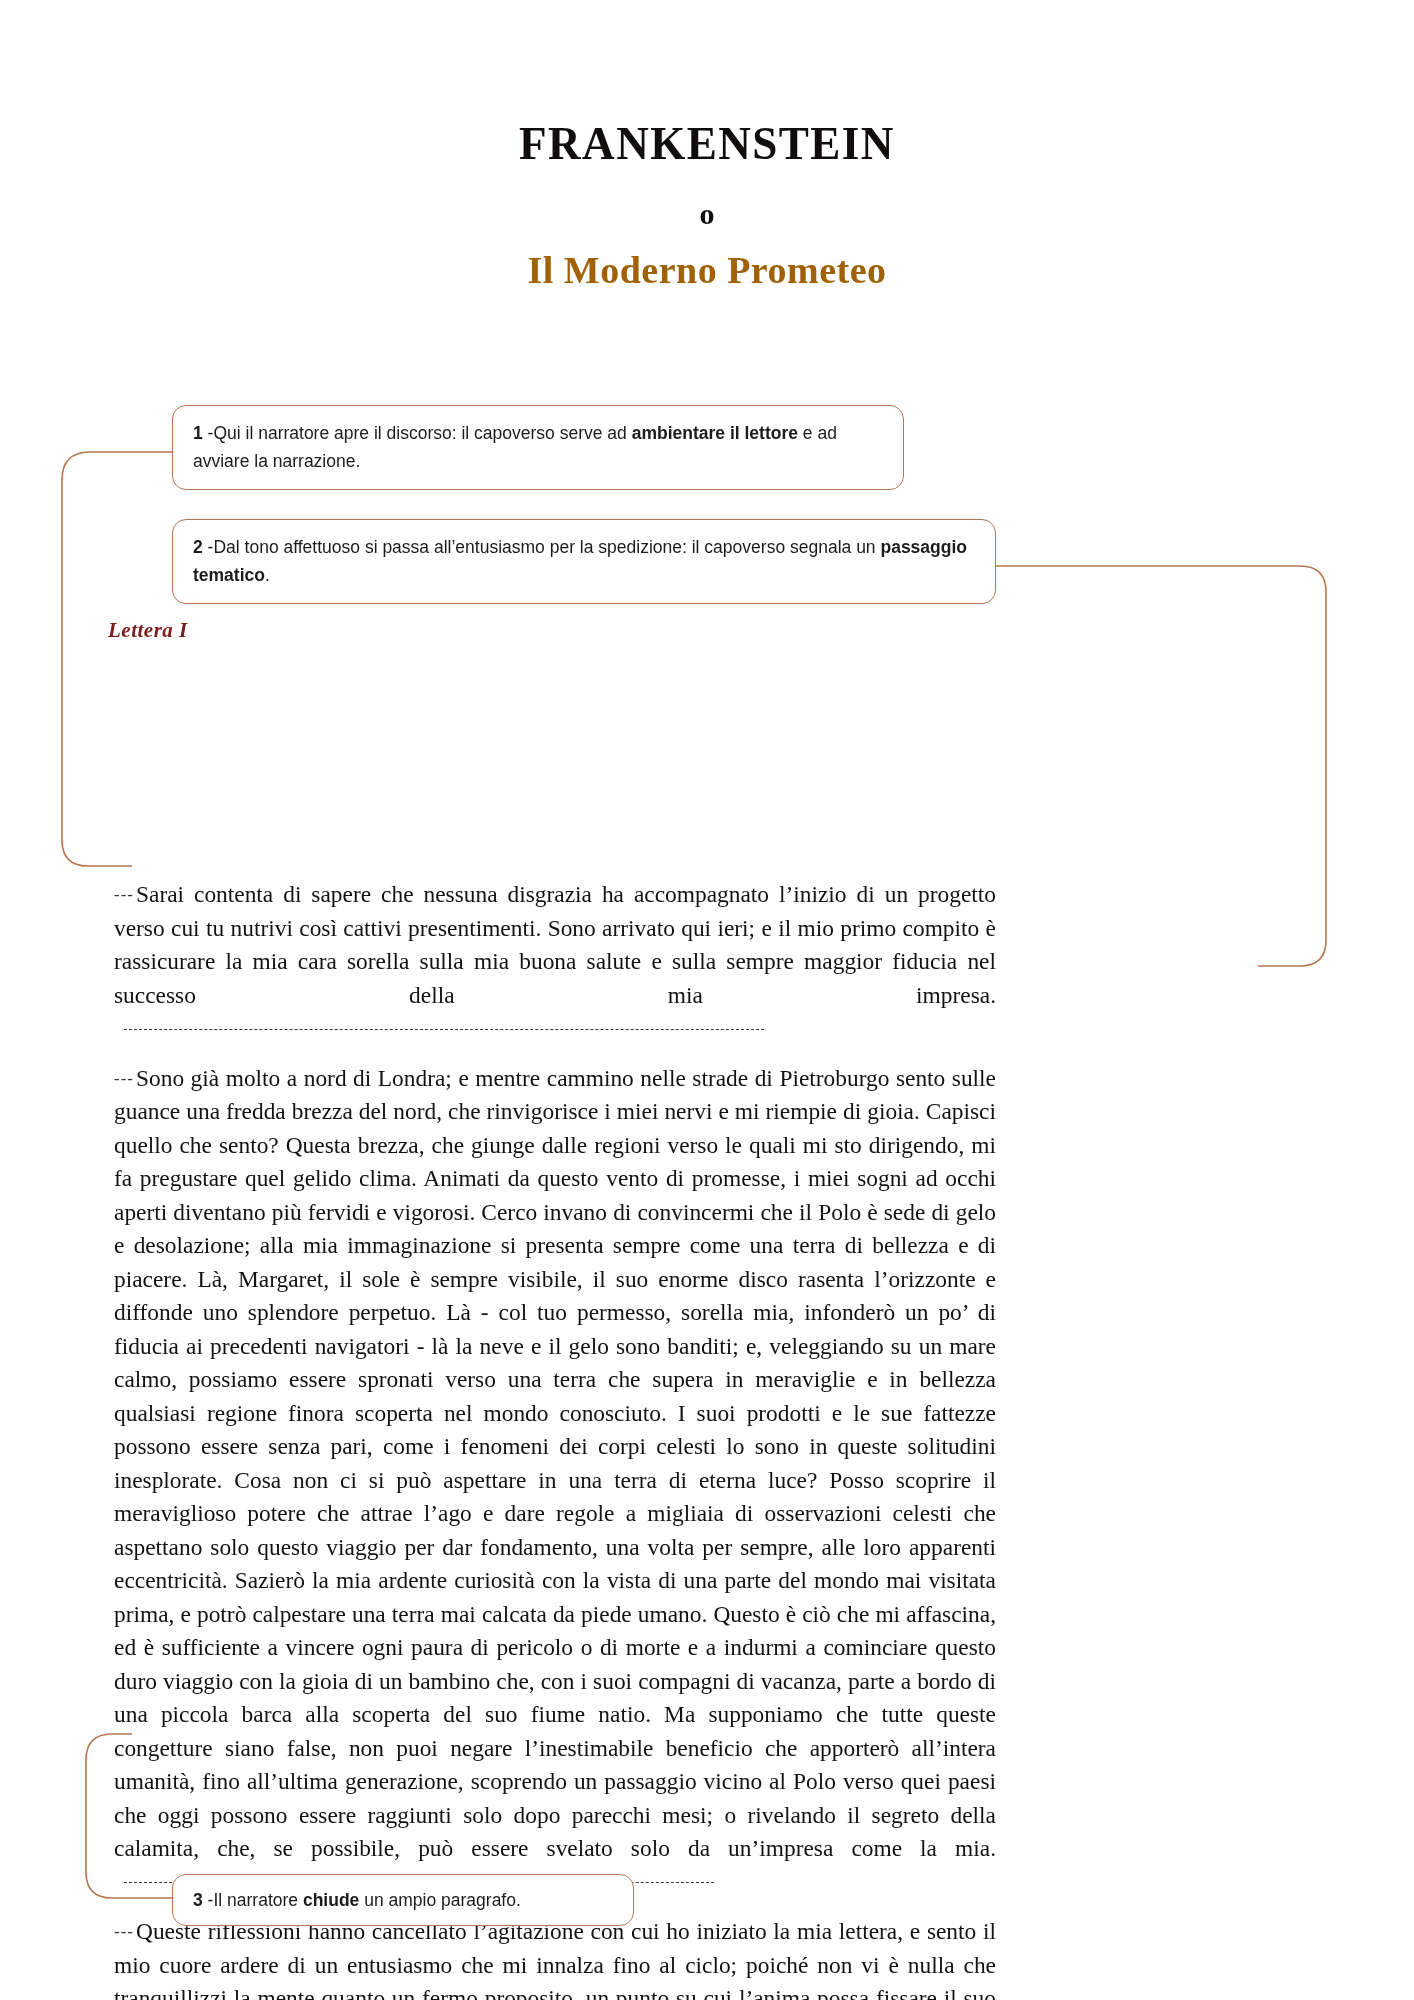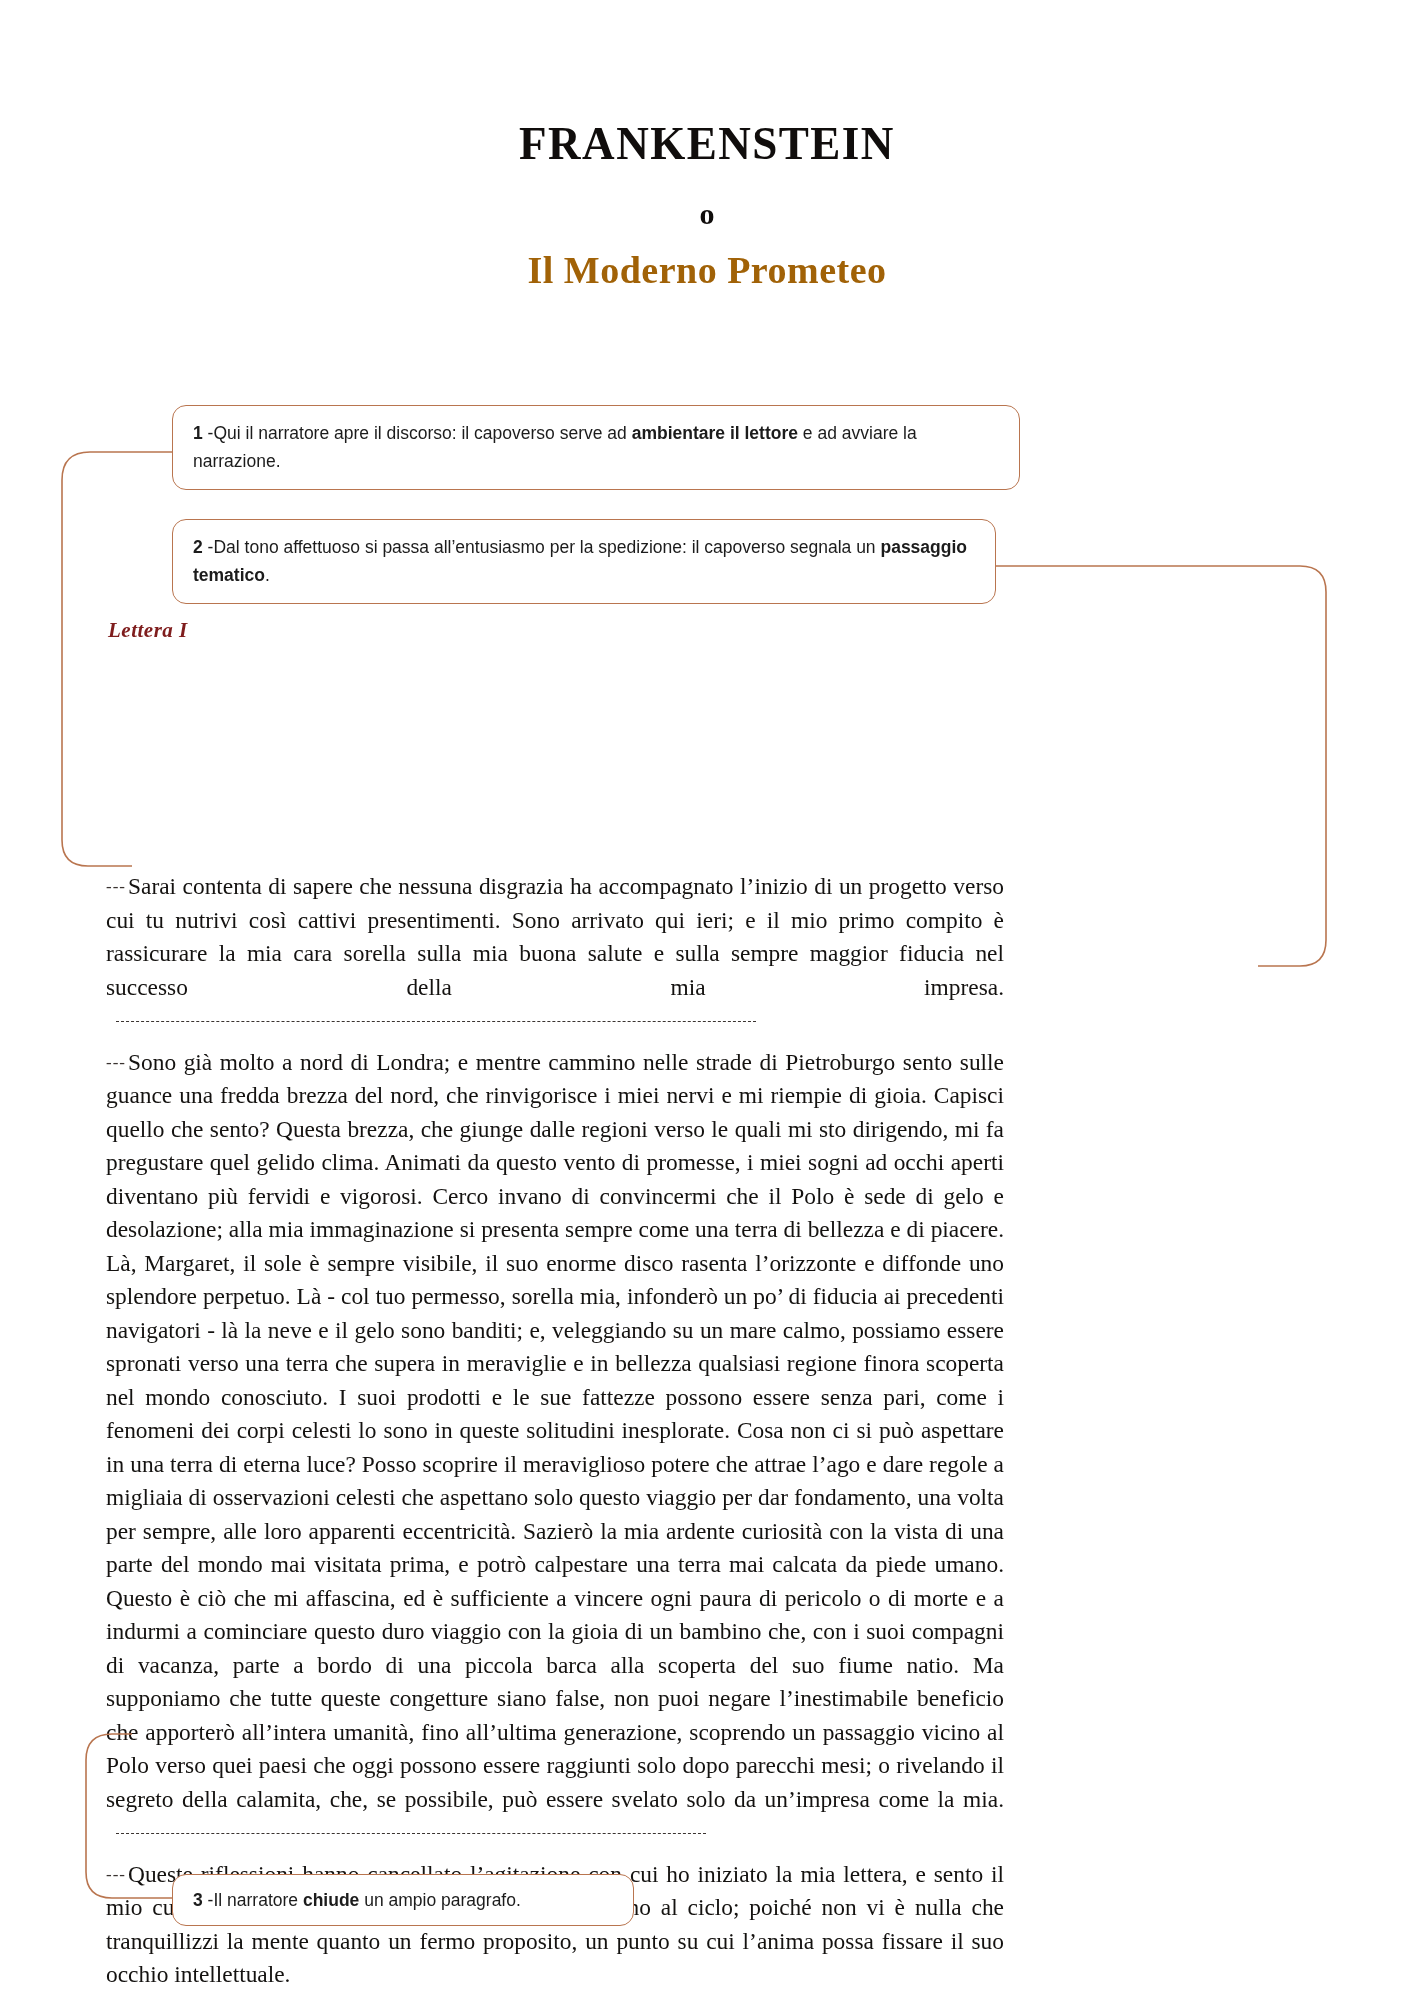--- a/index.html
+++ b/index.html
@@ -51,21 +51,21 @@
     font-family:"Liberation Sans", sans-serif;
     font-size:17.5px;
     line-height:1.62;
     color:#1c1c1c;
     padding:13px 18px 13px 20px;
     z-index:5;
   }
   .callout b{font-weight:700;}
   .callout .num{font-weight:700;}
 
-  #callout-1{ left:172px; top:405px; width:848px; }
+  #callout-1{ left:172px; top:405px; width:732px; }
   #callout-2{ left:172px; top:519px; width:824px; }
   #callout-3{ left:172px; top:1874px; width:462px; padding-top:11px; padding-bottom:11px;}
 
   
   .bracket-svg{position:absolute; left:0; top:0; width:1414px; height:2000px; pointer-events:none; z-index:2;}
 
   
   .lettera{
     position:absolute; left:108px; top:618px;
     font-family:"Liberation Serif", serif;
@@ -86,21 +86,21 @@
   
   .body-text{
     position:absolute; left:98px; top:862px; width:914px;
     font-family:"Liberation Serif", serif;
     font-size:23.4px;
     line-height:33.5px;
     color:#141210;
     text-align:justify;
     text-justify:inter-word;
   }
-  .para{margin:8px; text-align:justify;}
+  .para{margin:16px; text-align:justify;}
   .dashmark{
     font-family:"Liberation Serif", serif;
     font-size:17px;
     letter-spacing:1px;
     vertical-align:2px;
     color:#3a3330;
   }
   .para .lead{padding-left:2px;}
 
   

